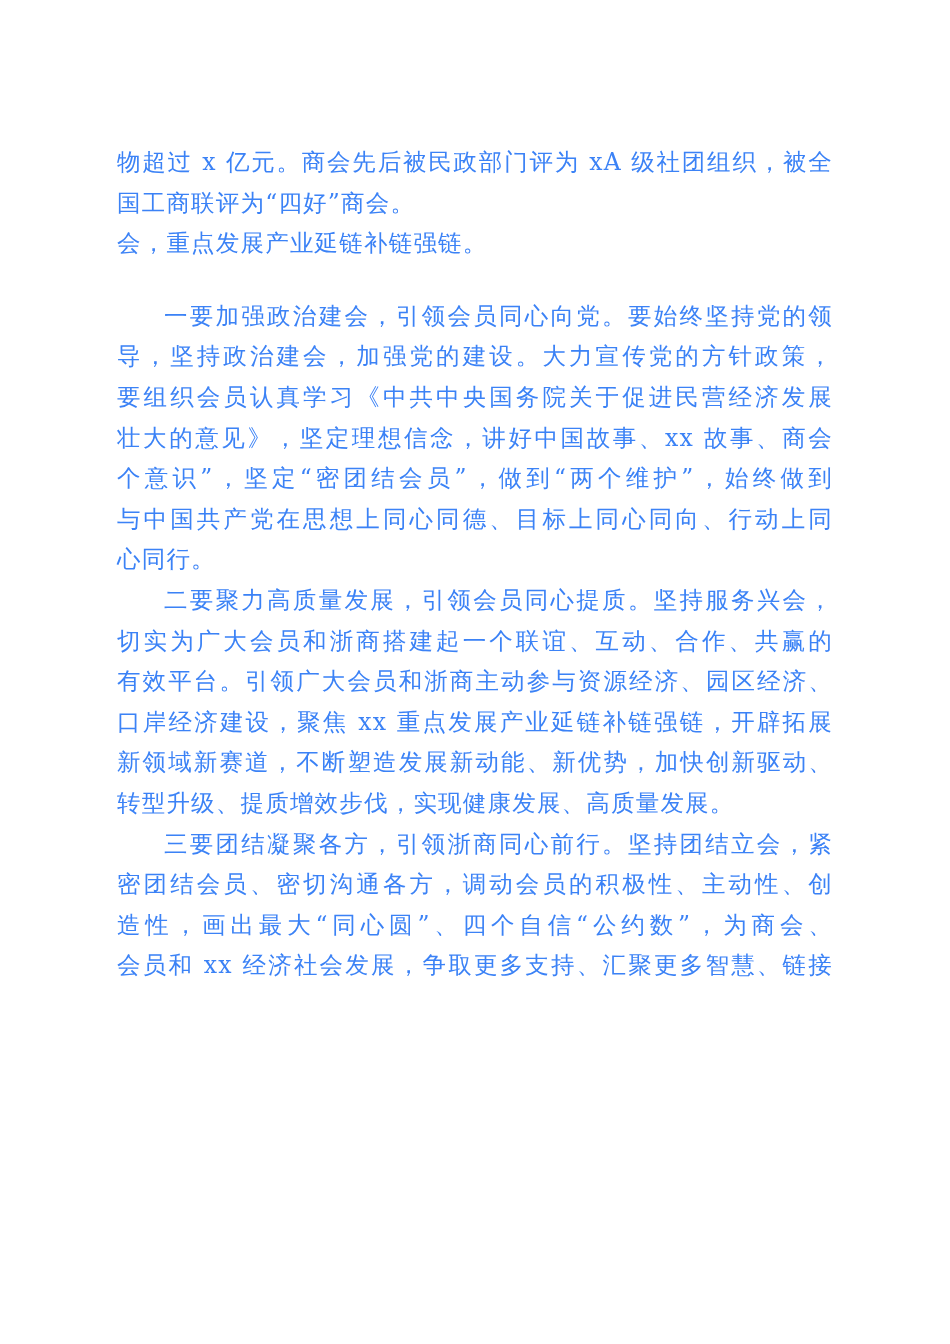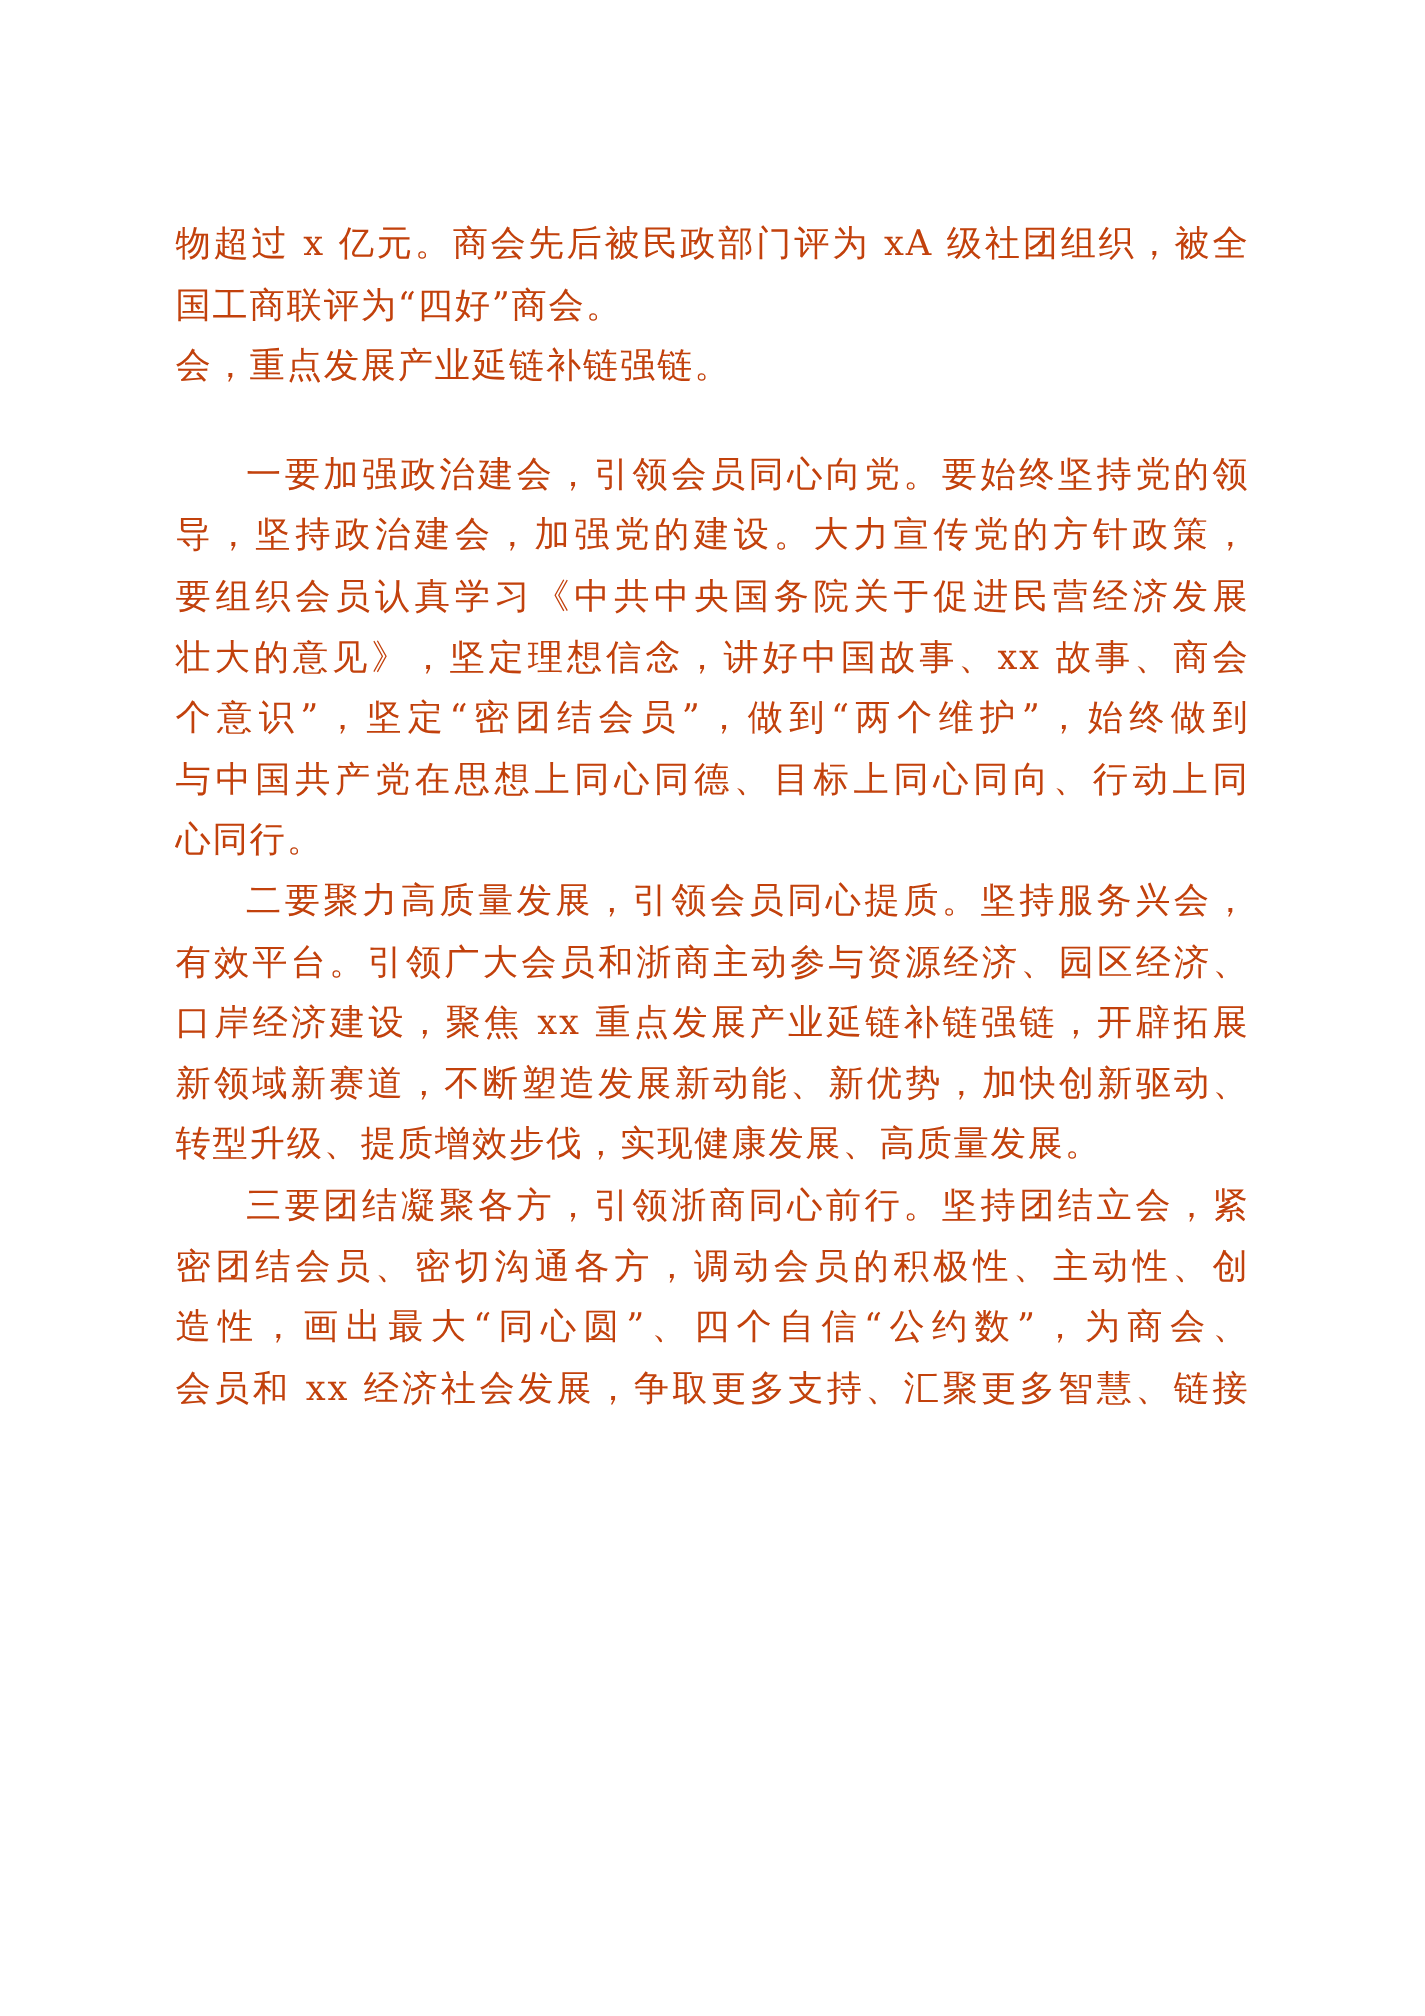--- a/index.html
+++ b/index.html
@@ -14,21 +14,21 @@
       overflow: hidden;
     }
     .page {
       position: absolute;
       left: 117px;
       top: 142px;
       width: 716px;
       font-family: "DejaVu Serif", "Liberation Serif", serif;
       font-size: 23.5px;
       line-height: 40.6px;
-      color: #c2410c;
+      color: #3b82f6;
       letter-spacing: 1.2px;
       text-align: justify;
       text-justify: inter-character;
     }
     .page p {
       margin: 0;
       padding: 0;
     }
     .line {
       display: block;
@@ -55,20 +55,21 @@
     <span class="line" style="padding-left:2em;margin-top:32px;">一要加强政治建会，引领会员同心向党。要始终坚持党的领</span>
     <span class="line">导，坚持政治建会，加强党的建设。大力宣传党的方针政策，</span>
     <span class="line">要组织会员认真学习《中共中央国务院关于促进民营经济发展</span>
     <span class="line">壮大的意见》，坚定理想信念，讲好中国故事、xx 故事、商会</span>
     <span class="line">个意识”，坚定“密团结会员”，做到“两个维护”，始终做到</span>
     <span class="line">与中国共产党在思想上同心同德、目标上同心同向、行动上同</span>
     <span class="line last">心同行。</span>
   </p>
   <p class="para">
     <span class="line" style="padding-left:2em;">二要聚力高质量发展，引领会员同心提质。坚持服务兴会，</span>
+    <span class="line">切实为广大会员和浙商搭建起一个联谊、互动、合作、共赢的</span>
     <span class="line">有效平台。引领广大会员和浙商主动参与资源经济、园区经济、</span>
     <span class="line">口岸经济建设，聚焦 xx 重点发展产业延链补链强链，开辟拓展</span>
     <span class="line">新领域新赛道，不断塑造发展新动能、新优势，加快创新驱动、</span>
     <span class="line last">转型升级、提质增效步伐，实现健康发展、高质量发展。</span>
   </p>
   <p class="para">
     <span class="line" style="padding-left:2em;">三要团结凝聚各方，引领浙商同心前行。坚持团结立会，紧</span>
     <span class="line">密团结会员、密切沟通各方，调动会员的积极性、主动性、创</span>
     <span class="line">造性，画出最大“同心圆”、四个自信“公约数”，为商会、</span>
     <span class="line">会员和 xx 经济社会发展，争取更多支持、汇聚更多智慧、链接</span>

